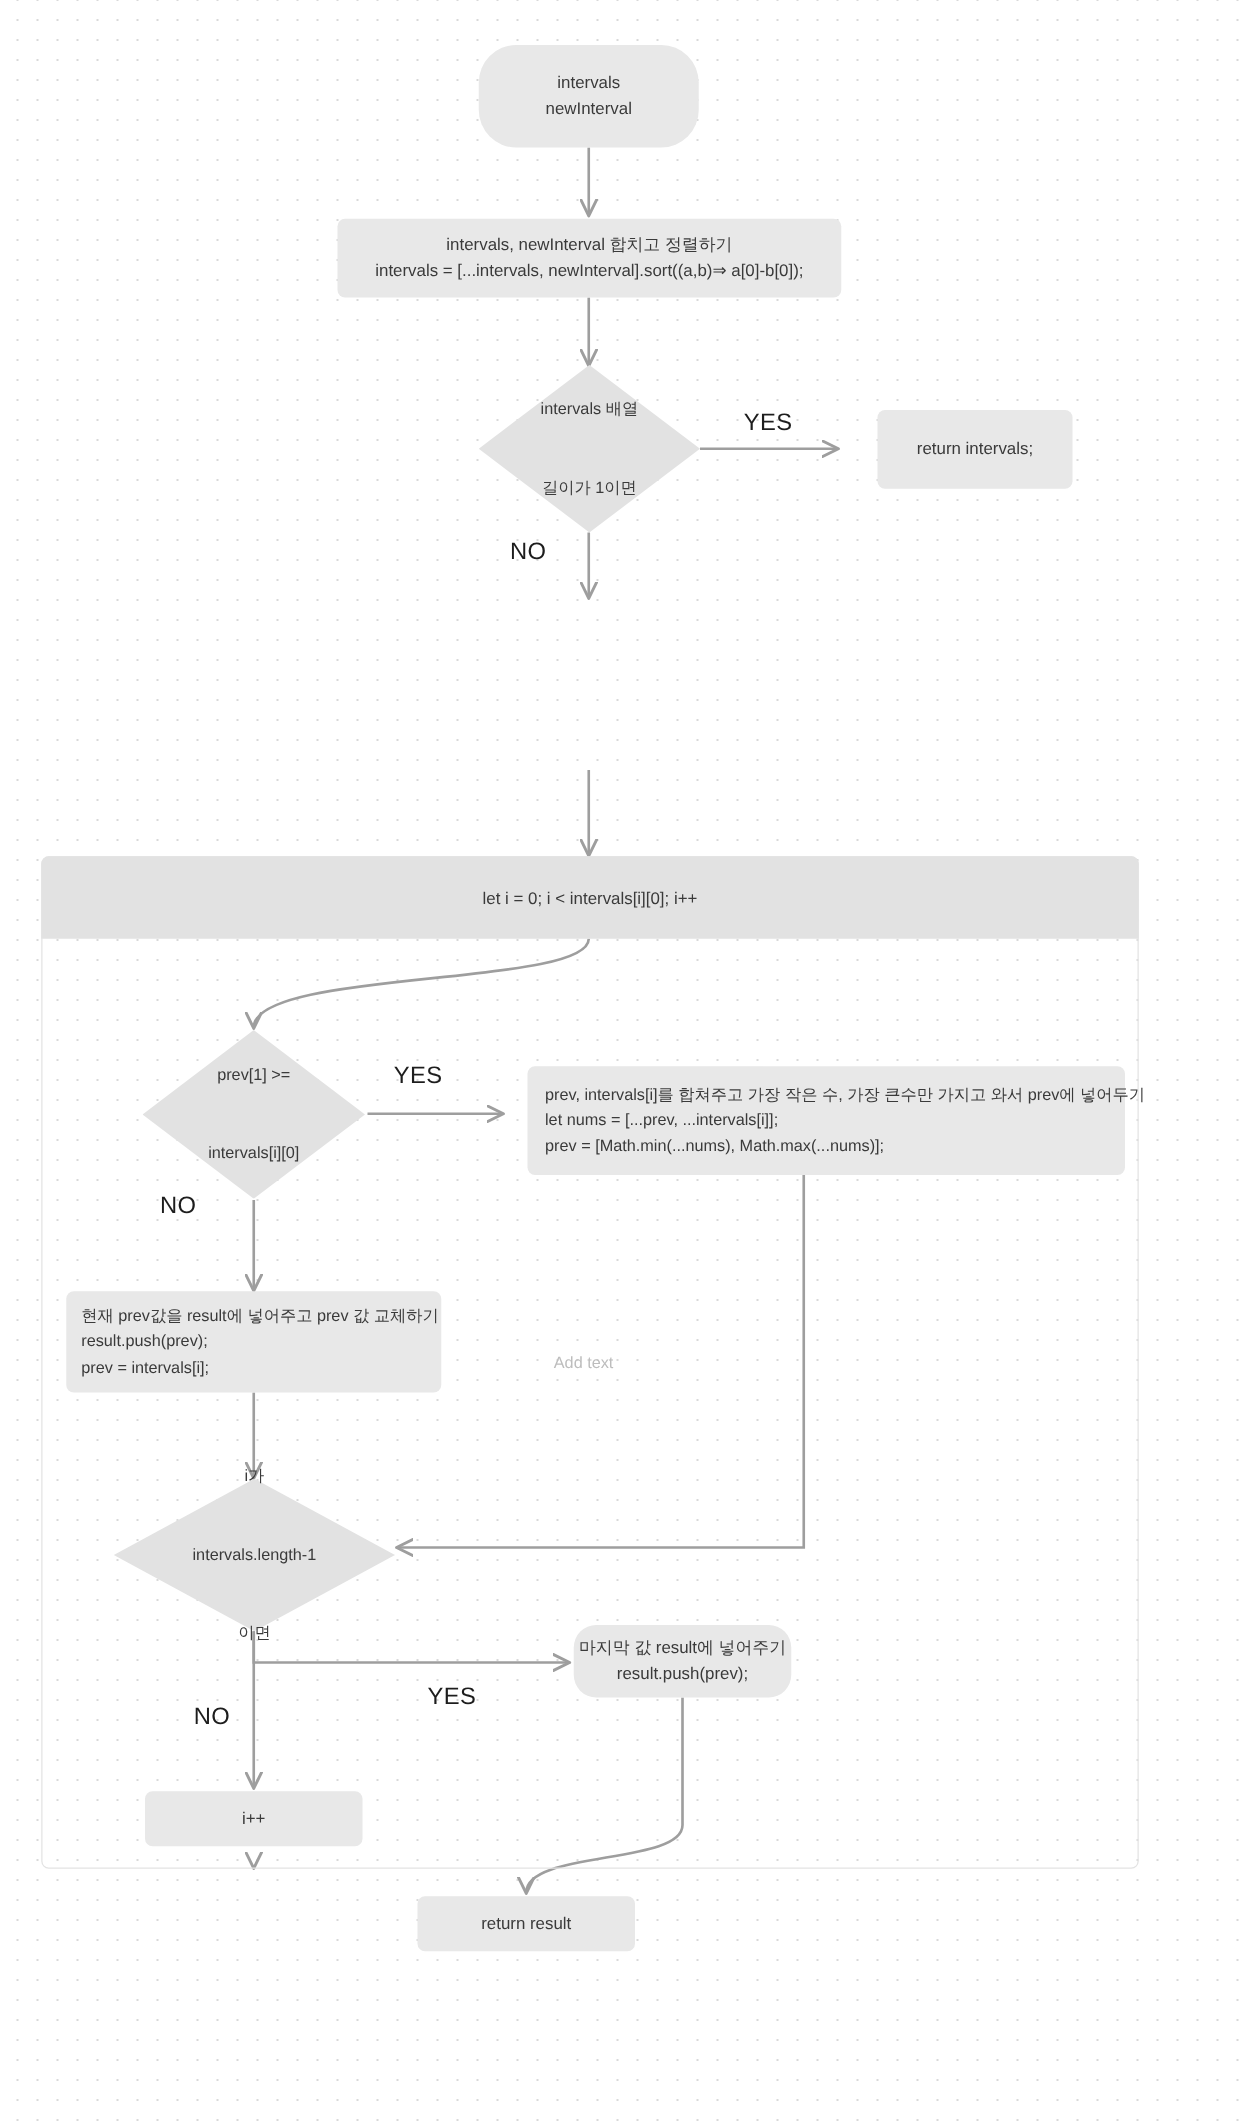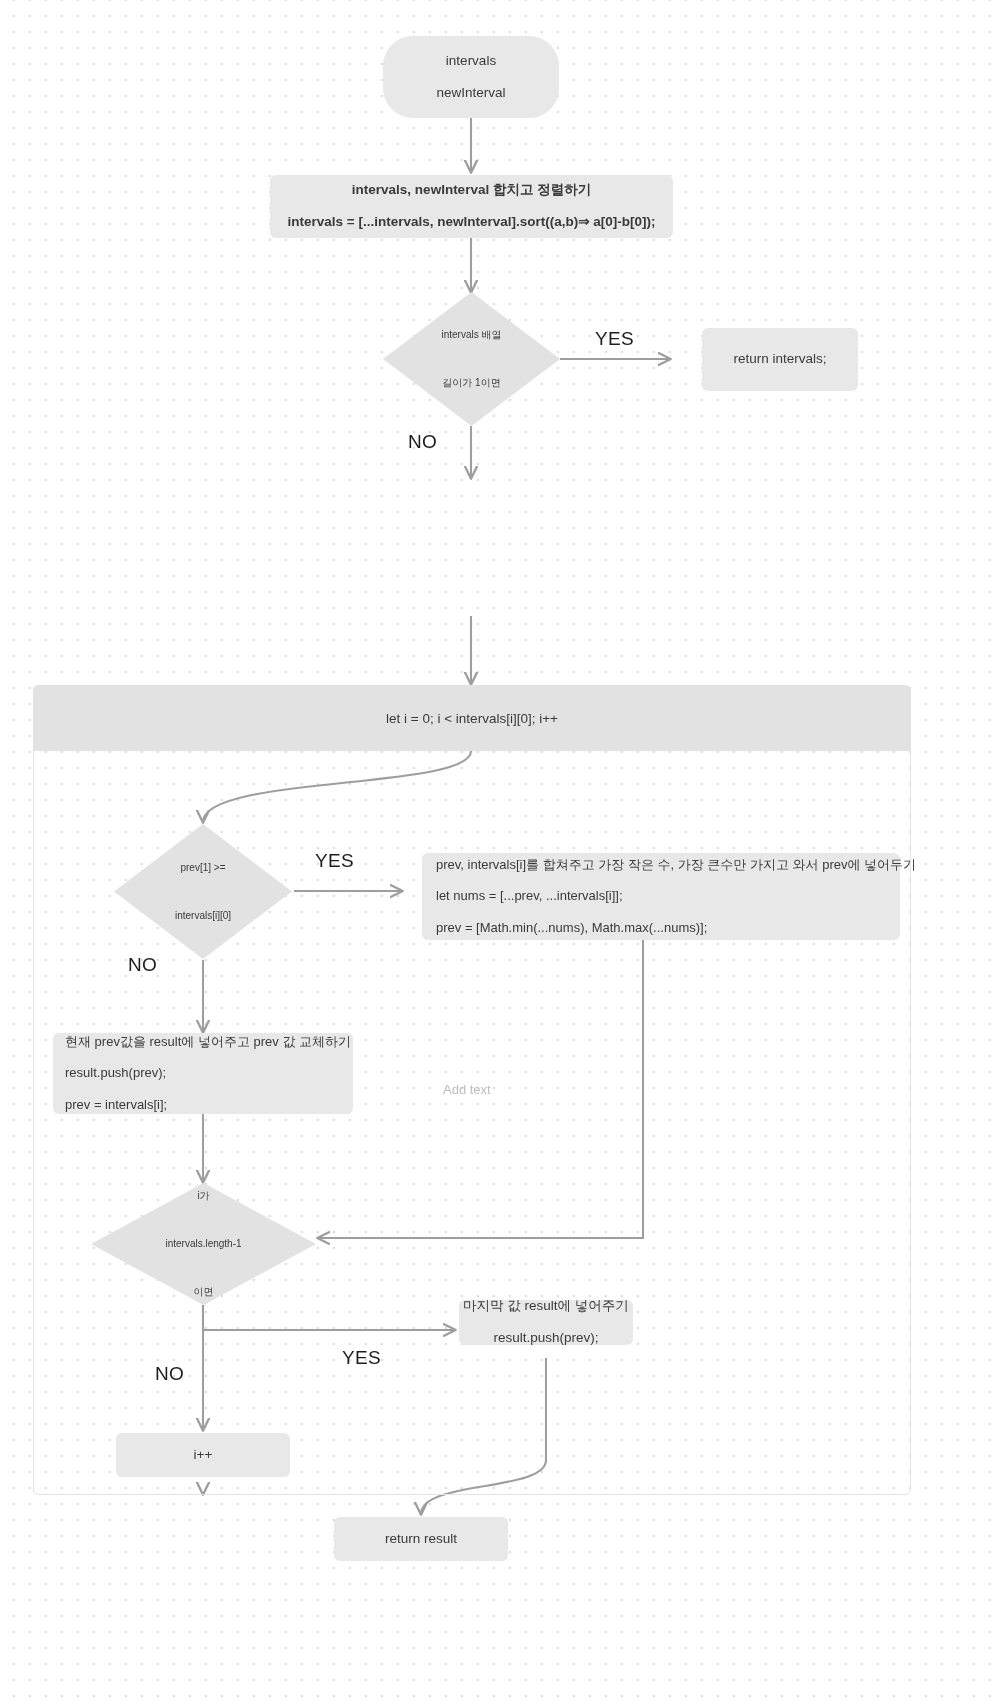--- a/index.html
+++ b/index.html
@@ -21,21 +21,20 @@
   .node {
     position: absolute;
     box-sizing: border-box;
     background: #e8e8e8;
     color: #3a3a3a;
     display: flex;
     flex-direction: column;
     justify-content: center;
     line-height: 1.55;
     white-space: pre;
-    gap: 11px;
   }
   .rounded {
     border-radius: 30px;
     align-items: center;
     text-align: center;
     font-size: 13.5px;
   }
   .rect {
     border-radius: 6px;
     align-items: center;
@@ -56,21 +55,21 @@
   }
   .diamond-shape {
     position: absolute;
     left: 0; top: 0; right: 0; bottom: 0;
     background: #e2e2e2;
     clip-path: polygon(50% 0%, 100% 50%, 50% 100%, 0% 50%);
   }
   .diamond-label {
     position: relative;
     z-index: 2;
-    font-size: 10px;
+    font-size: 13px;
     color: #3a3a3a;
     text-align: center;
     line-height: 1.6;
     white-space: pre;
   }
   .loopbox {
     position: absolute;
     box-sizing: border-box;
     border: 1px solid #e3e3e3;
     border-radius: 6px;
@@ -150,21 +149,21 @@
 
       <path d="M 203 1478 L 203 1494" stroke-opacity="0"></path>
     </g>
   </svg>
 
   <div class="node rounded" style="left:383px; top:36px; width:176px; height:82px;">
     <span class="lineblock">intervals</span>
     <span class="lineblock">newInterval</span>
   </div>
 
-  <div class="node rect" style="left:270px; top:175px; width:403px; height:63px;font-weight:bold;">
+  <div class="node rect" style="left:270px; top:175px; width:403px; height:63px;">
     <span class="lineblock">intervals, newInterval 합치고 정렬하기</span>
     <span class="lineblock">intervals = [...intervals, newInterval].sort((a,b)⇒ a[0]-b[0]);</span>
   </div>
 
   <div class="diamond-wrap" style="left:383px; top:292px; width:177px; height:134px;">
     <div class="diamond-shape"></div>
     <div class="diamond-label">
       <span class="lineblock">intervals 배열</span>
       <span class="lineblock">길이가 1이면</span>
     </div>
@@ -202,21 +201,21 @@
 
   <div class="diamond-wrap" style="left:91px; top:1183px; width:225px; height:122px;">
     <div class="diamond-shape"></div>
     <div class="diamond-label">
       <span class="lineblock">i가</span>
       <span class="lineblock">intervals.length-1</span>
       <span class="lineblock">이면</span>
     </div>
   </div>
 
-  <div class="node rect" style="left:459px; top:1300px; width:174px; height:45px;">
+  <div class="node rect" style="left:459px; top:1300px; width:174px; height:58px;border-radius:18px;">
     <span class="lineblock">마지막 값 result에 넣어주기</span>
     <span class="lineblock">result.push(prev);</span>
   </div>
 
   <div class="node rect" style="left:116px; top:1433px; width:174px; height:44px;">
     <span class="lineblock">i++</span>
   </div>
 
   <div class="node rect" style="left:334px; top:1517px; width:174px; height:44px;">
     <span class="lineblock">return result</span>

